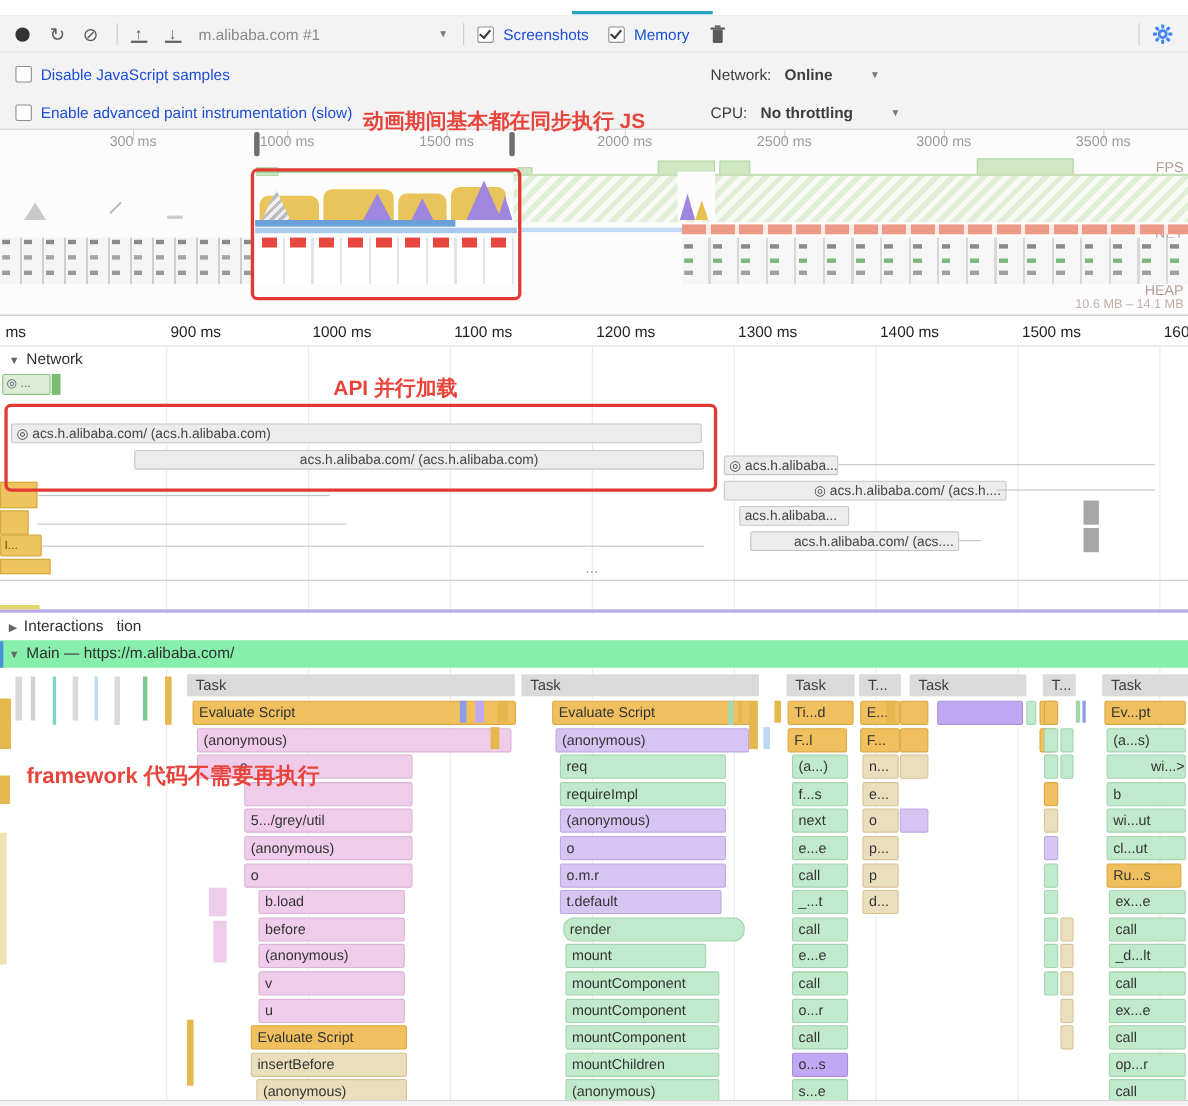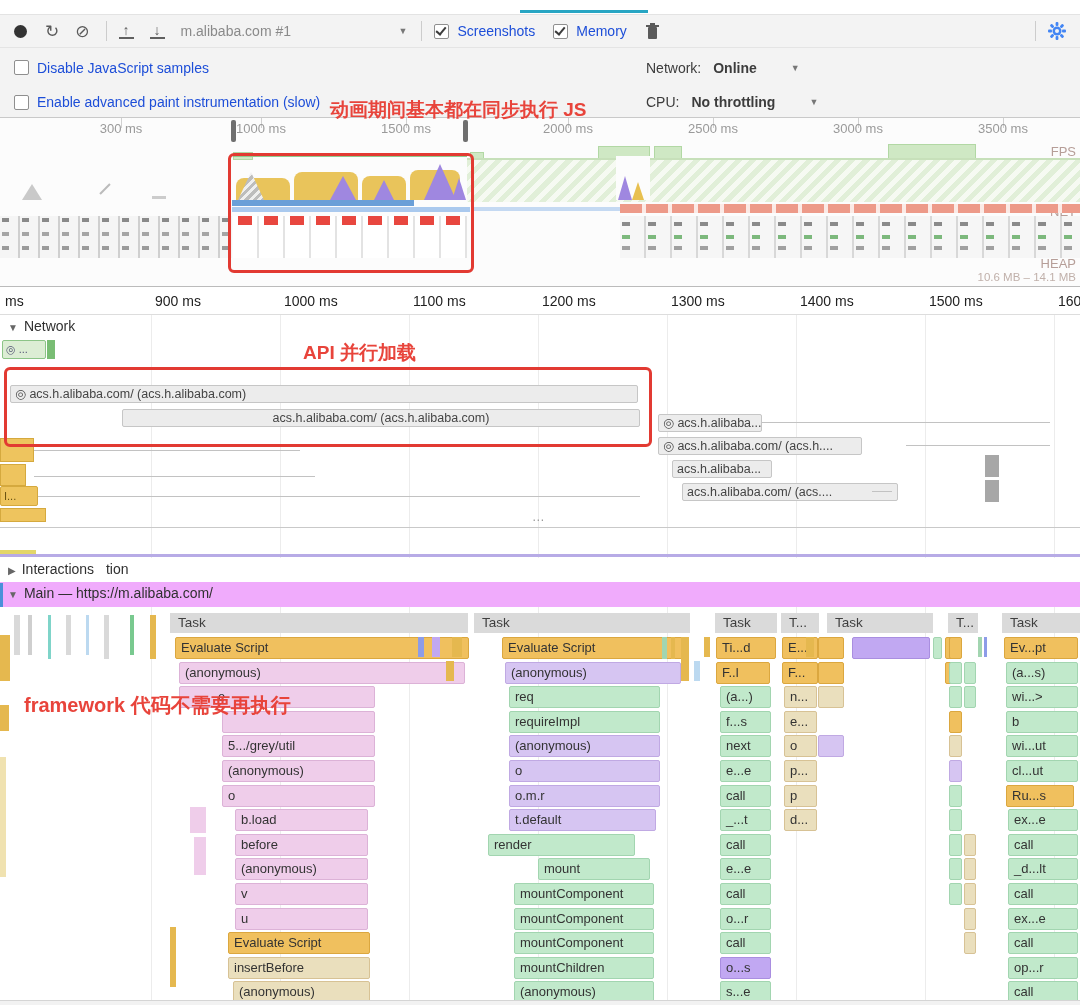--- a/index.html
+++ b/index.html
@@ -37,21 +37,21 @@
   .druler{left:0;top:288px;width:1080px;height:27px;background:#fff;border-bottom:1px solid #ddd;box-sizing:border-box;}
   .grid{left:0;top:315px;width:1080px;height:686px;pointer-events:none;}
   .sechead{font-size:14px;color:#303030;}
   .disc{color:#666;font-size:10px;margin-right:6px;}
   .network{left:0;top:315px;width:1080px;height:213px;border-bottom:1px solid #c9c9c9;box-sizing:border-box;}
   .nbar{position:absolute;height:18px;background:#ececec;border:1px solid #c6c6c6;border-radius:2px;font-size:12.5px;color:#444;line-height:16px;padding:0 4px;box-sizing:border-box;white-space:nowrap;overflow:hidden;}
   .yellowblk{position:absolute;background:#eec45e;border:1px solid #d5a93e;box-sizing:border-box;font-size:11px;color:#6b5312;line-height:18px;padding-left:3px;border-radius:2px;}
   .frames{left:0;top:529px;width:1080px;height:25px;background:#ecf6e8;border-top:1px solid #d6e8cf;border-bottom:1px solid #d6e8cf;box-sizing:border-box;}
   .lavline{left:0;top:554px;width:1080px;height:3px;background:#b7abe6;}
   .interactions{left:0;top:558px;width:1080px;height:24px;background:#fff;}
-  .mainhead{left:0;top:582px;width:1080px;height:25px;background:#f0abfc;}
+  .mainhead{left:0;top:582px;width:1080px;height:25px;background:#86efac;}
   
   .flame{left:0;top:607px;width:1080px;height:394px;overflow:hidden;}
   .colhead{position:absolute;top:6px;height:20px;background:#dadada;color:#3f3f3f;font-size:13.5px;line-height:20px;padding-left:8px;box-sizing:border-box;white-space:nowrap;overflow:hidden;}
   .bar{position:absolute;height:22px;line-height:20px;font-size:13px;color:#333;border:1px solid rgba(0,0,0,0.13);border-radius:2px;padding-left:5px;box-sizing:border-box;overflow:hidden;white-space:nowrap;}
   .c-orange{background:#f0c05e;border-color:#dba73f;}
   .c-pink{background:#efcdea;border-color:#dcb2d7;}
   .c-lavender{background:#d6c5f2;border-color:#c0a9e3;}
   .c-green{background:#c1e9cb;border-color:#a2d5b0;}
   .c-tan{background:#eadfbd;border-color:#d7c295;}
   .c-purple{background:#c1a8f2;border-color:#a98ee0;}
@@ -216,23 +216,23 @@
   <div class="abs network" id="network">
     <div class="abs sechead" style="left:8px;top:3px">
       <span class="disc">▼</span><span>Network</span>
     </div>
     <div class="abs" style="left:2px;top:25px;width:44px;height:19px;background:#dcedd4;border:1px solid #8cc487;border-radius:2px;font-size:11px;color:#557;line-height:17px;padding-left:3px;box-sizing:border-box">◎ ...</div>
     <div class="abs" style="left:47px;top:25px;width:8px;height:19px;background:#79bd74"></div>
     <div class="abs dots" style="left:532px;top:198px">⋯</div>
   <div class="nbar" style="left: 122px; top: 94px; width: 518px; text-align: center; position: absolute;">acs.h.alibaba.com/ (acs.h.alibaba.com)</div>
       <div class="nbar" style="left: 10px; top: 70px; width: 628px; text-align: left; position: absolute;">◎ acs.h.alibaba.com/ (acs.h.alibaba.com)</div>
       <div class="nbar" style="left: 658px; top: 99px; width: 104px; text-align: left; position: absolute;">◎ acs.h.alibaba...</div>
-      <div class="nbar" style="left: 658px; top: 122px; width: 204px; text-align: left; position: absolute;">◎ acs.h.alibaba.com/ (acs.h....</div>
+      <div class="nbar" style="left: 658px; top: 122px; width: 257px; text-align: right; position: absolute;">◎ acs.h.alibaba.com/ (acs.h....</div>
       <div class="nbar" style="left: 672px; top: 145px; width: 100px; text-align: left; position: absolute;">acs.h.alibaba...</div>
-      <div class="nbar" style="left: 682px; top: 168px; width: 216px; text-align: left; position: absolute;">acs.h.alibaba.com/ (acs....</div>
+      <div class="nbar" style="left: 682px; top: 168px; width: 190px; text-align: right; position: absolute;">acs.h.alibaba.com/ (acs....</div>
       <div class="abs" style="left: 34px; top: 135px; width: 266px; height: 1px; background: rgb(194, 194, 194);"></div>
       <div class="abs" style="left: 34px; top: 161px; width: 281px; height: 1px; background: rgb(194, 194, 194);"></div>
       <div class="abs" style="left: 36px; top: 181px; width: 604px; height: 1px; background: rgb(194, 194, 194);"></div>
       <div class="abs" style="left: 762px; top: 107px; width: 288px; height: 1px; background: rgb(194, 194, 194);"></div>
       <div class="abs" style="left: 906px; top: 130px; width: 144px; height: 1px; background: rgb(194, 194, 194);"></div>
       <div class="abs" style="left: 872px; top: 176px; width: 20px; height: 1px; background: rgb(194, 194, 194);"></div>
       <div class="abs" style="left: 0px; top: 123px; width: 34px; height: 24px; background: rgb(238, 196, 94); border: 1px solid rgb(213, 169, 62); box-sizing: border-box;"></div>
       <div class="abs" style="left: 0px; top: 149px; width: 26px; height: 22px; background: rgb(238, 196, 94); border: 1px solid rgb(213, 169, 62); box-sizing: border-box;"></div>
       <div class="abs" style="left: 0px; top: 193px; width: 46px; height: 14px; background: rgb(238, 196, 94); border: 1px solid rgb(213, 169, 62); box-sizing: border-box;"></div>
       <div class="abs yellowblk" style="left: 0px; top: 171px; width: 38px; height: 20px; position: absolute;">I...</div>
@@ -276,22 +276,22 @@
       <div class="abs bar c-tan" style="left: 233px; top: 374.4px; width: 137px; position: absolute;">(anonymous)</div>
       <div class="abs colhead" style="left: 474px; width: 216px; position: absolute;">Task</div>
       <div class="abs bar c-orange" style="left: 502px; top: 30px; width: 182px; position: absolute;">Evaluate Script</div>
       <div class="abs bar c-lavender" style="left: 505px; top: 54.6px; width: 176px; position: absolute;">(anonymous)</div>
       <div class="abs bar c-green" style="left: 509px; top: 79.2px; width: 151px; position: absolute;">req</div>
       <div class="abs bar c-green" style="left: 509px; top: 103.8px; width: 151px; position: absolute;">requireImpl</div>
       <div class="abs bar c-lavender" style="left: 509px; top: 128.4px; width: 151px; position: absolute;">(anonymous)</div>
       <div class="abs bar c-lavender" style="left: 509px; top: 153px; width: 151px; position: absolute;">o</div>
       <div class="abs bar c-lavender" style="left: 509px; top: 177.6px; width: 151px; position: absolute;">o.m.r</div>
       <div class="abs bar c-lavender" style="left: 509px; top: 202.2px; width: 147px; position: absolute;">t.default</div>
-      <div class="abs bar c-green" style="left: 488px; top: 226.8px; width: 147px; position: absolute;">render</div>
-      <div class="abs bar c-green" style="left: 538px; top: 251.4px; width: 112px; position: absolute;">mount</div>
+      <div class="abs bar c-green" style="left: 512px; top: 226.8px; width: 165px; position: absolute; border-radius: 10px;">render</div>
+      <div class="abs bar c-green" style="left: 514px; top: 251.4px; width: 128px; position: absolute;">mount</div>
       <div class="abs bar c-green" style="left: 514px; top: 276px; width: 140px; position: absolute;">mountComponent</div>
       <div class="abs bar c-green" style="left: 514px; top: 300.6px; width: 140px; position: absolute;">mountComponent</div>
       <div class="abs bar c-green" style="left: 514px; top: 325.2px; width: 140px; position: absolute;">mountComponent</div>
       <div class="abs bar c-green" style="left: 514px; top: 349.8px; width: 140px; position: absolute;">mountChildren</div>
       <div class="abs bar c-green" style="left: 514px; top: 374.4px; width: 140px; position: absolute;">(anonymous)</div>
       <div class="abs colhead" style="left: 715px; width: 62px; position: absolute;">Task</div>
       <div class="abs bar c-orange" style="left: 716px; top: 30px; width: 60px; position: absolute;">Ti...d</div>
       <div class="abs bar c-orange" style="left: 716px; top: 54.6px; width: 54px; position: absolute;">F..l</div>
       <div class="abs bar c-green" style="left: 720px; top: 79.2px; width: 51px; position: absolute;">(a...)</div>
       <div class="abs bar c-green" style="left: 720px; top: 103.8px; width: 51px; position: absolute;">f...s</div>
@@ -339,21 +339,21 @@
       <div class="abs bar c-green" style="left: 964px; top: 54.6px; width: 12px; position: absolute;"></div>
       <div class="abs bar c-green" style="left: 964px; top: 79.2px; width: 12px; position: absolute;"></div>
       <div class="abs bar c-tan" style="left: 964px; top: 226.8px; width: 12px; position: absolute;"></div>
       <div class="abs bar c-tan" style="left: 964px; top: 251.4px; width: 12px; position: absolute;"></div>
       <div class="abs bar c-tan" style="left: 964px; top: 276px; width: 12px; position: absolute;"></div>
       <div class="abs bar c-tan" style="left: 964px; top: 300.6px; width: 12px; position: absolute;"></div>
       <div class="abs bar c-tan" style="left: 964px; top: 325.2px; width: 12px; position: absolute;"></div>
       <div class="abs colhead" style="left: 1002px; width: 78px; position: absolute;">Task</div>
       <div class="abs bar c-orange" style="left: 1004px; top: 30px; width: 74px; position: absolute;">Ev...pt</div>
       <div class="abs bar c-green" style="left: 1006px; top: 54.6px; width: 72px; position: absolute;">(a...s)</div>
-      <div class="abs bar c-green" style="left: 1006px; top: 79.2px; width: 72px; position: absolute;">wi...&gt;</div>
+      <div class="abs bar c-green" style="left: 1006px; top: 79.2px; width: 72px; position: absolute; text-align: right;">wi...&gt;</div>
       <div class="abs bar c-green" style="left: 1006px; top: 103.8px; width: 72px; position: absolute;">b</div>
       <div class="abs bar c-green" style="left: 1006px; top: 128.4px; width: 72px; position: absolute;">wi...ut</div>
       <div class="abs bar c-green" style="left: 1006px; top: 153px; width: 72px; position: absolute;">cl...ut</div>
       <div class="abs bar c-orange" style="left: 1006px; top: 177.6px; width: 68px; position: absolute;">Ru...s</div>
       <div class="abs bar c-green" style="left: 1008px; top: 202.2px; width: 70px; position: absolute;">ex...e</div>
       <div class="abs bar c-green" style="left: 1008px; top: 226.8px; width: 70px; position: absolute;">call</div>
       <div class="abs bar c-green" style="left: 1008px; top: 251.4px; width: 70px; position: absolute;">_d...lt</div>
       <div class="abs bar c-green" style="left: 1008px; top: 276px; width: 70px; position: absolute;">call</div>
       <div class="abs bar c-green" style="left: 1008px; top: 300.6px; width: 70px; position: absolute;">ex...e</div>
       <div class="abs bar c-green" style="left: 1008px; top: 325.2px; width: 70px; position: absolute;">call</div>

